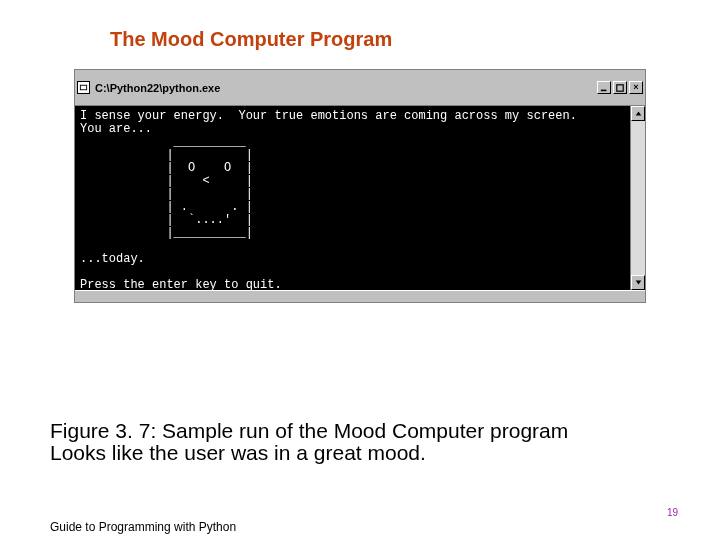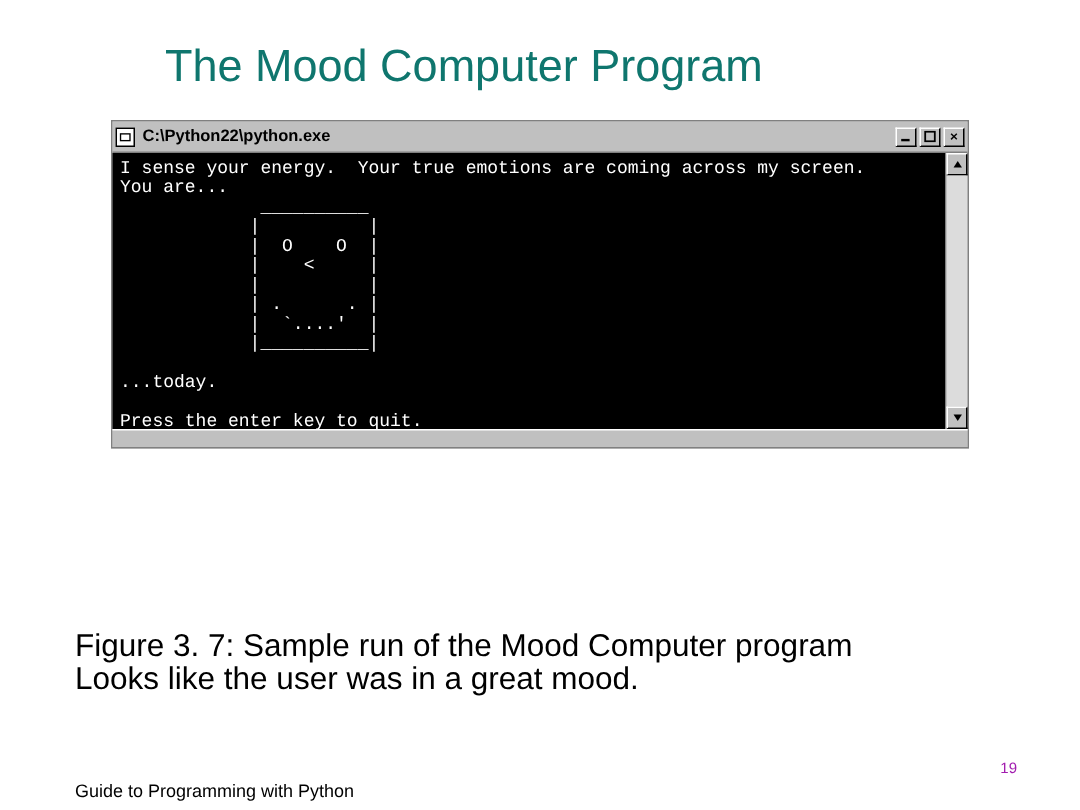--- a/index.html
+++ b/index.html
@@ -5,41 +5,41 @@
   * { box-sizing: border-box; margin: 0; padding: 0; }
   body {
     width: 720px;
     height: 540px;
     background: #ffffff;
     font-family: Arial, Helvetica, sans-serif;
     position: relative;
     overflow: hidden;
   }
   .slide-title {
-    font-size: 30px;
-    font-weight: 400;
-    color: #0f766e;
+    font-size: 20px;
+    font-weight: 700;
+    color: #c2410c;
     text-align: center;
     padding-top: 28px;
     padding-bottom: 18px;
     padding-left: 110px;
     padding-right: 60px;
     text-align: left;
   }
   .console-window {
     margin: 0 74px 0 74px;
     border: 1px solid #808080;
     background: #c0c0c0;
     width: 572px;
   }
   .titlebar {
     display: flex;
     align-items: center;
     background: #c0c0c0;
-    height: 21px;
+    height: 36px;
     padding: 1px 2px;
     border-bottom: 1px solid #808080;
     gap: 3px;
   }
   .titlebar-icon {
     width: 13px;
     height: 13px;
     border: 1px solid #000;
     background: #fff;
     display: inline-flex;

